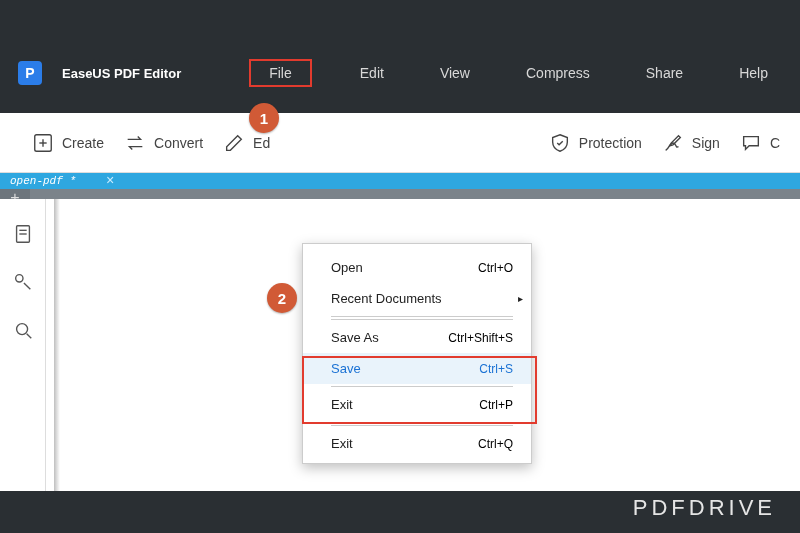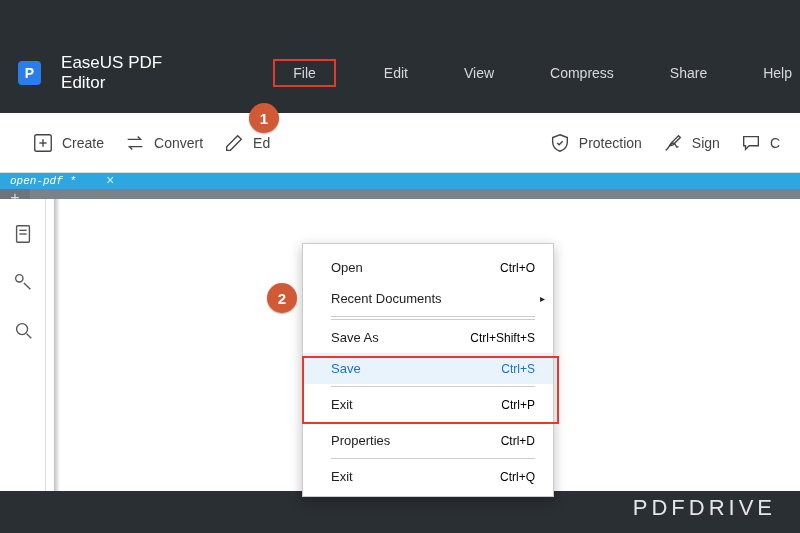--- a/index.html
+++ b/index.html
@@ -29,22 +29,22 @@
   }
   .logo {
     width: 24px; height: 24px;
     background: #2b7de9;
     border-radius: 4px;
     display:flex; align-items:center; justify-content:center;
     color:#fff; font-weight:bold; font-size:14px;
   }
   .app-title {
     color: #fff;
-    font-size: 17px;
-    font-weight: 400;
+    font-size: 13px;
+    font-weight: 700;
     margin-left: 6px;
     margin-right: 60px;
     padding-left: 6px;
   }
   .menu-bar { display: flex; align-items: center; gap: 40px; }
   .menu-item { color: #d8d8d8; font-size: 14px; cursor: pointer; padding:4px 8px;}
   .menu-item.highlight { border: 2px solid #e23b2e; padding: 4px 18px; }
   .toolbar {
     background: #fff;
     height: 60px;
@@ -103,21 +103,21 @@
     position:absolute;
     left:8px; top:0;
     width:6px;
     height:100%;
     background:linear-gradient(to right, rgba(0,0,0,0.25), rgba(0,0,0,0));
   }
   .dropdown {
     position:absolute;
     left:302px;
     top:44px;
-    width:252px;
+    width:230px;
     background:#fff;
     border:1px solid #ccc;
     box-shadow:0 4px 12px rgba(0,0,0,0.25);
     z-index:50;
     padding:8px 0 4px 0;
   }
   .dd-item {
     display:flex;
     justify-content:space-between;
     align-items:center;
@@ -274,24 +274,20 @@
       <div class="dd-item hover">
         <span>Save</span>
         <span class="sc">Ctrl+S</span>
       </div>
       <div class="dd-sep"></div>
       <div class="dd-item">
         <span>Exit</span>
         <span class="sc">Ctrl+P</span>
       </div>
       <div class="dd-sep"></div>
-      <div class="dd-item">
-        <span>Properties</span>
-        <span class="sc">Ctrl+D</span>
-      </div>
       <div class="dd-sep"></div>
       <div class="dd-item">
         <span>Exit</span>
         <span class="sc">Ctrl+Q</span>
       </div>
 
       <div class="red-group"></div>
     </div>
 
     <div class="callout" style="left:267px; top:84px;">2</div>

